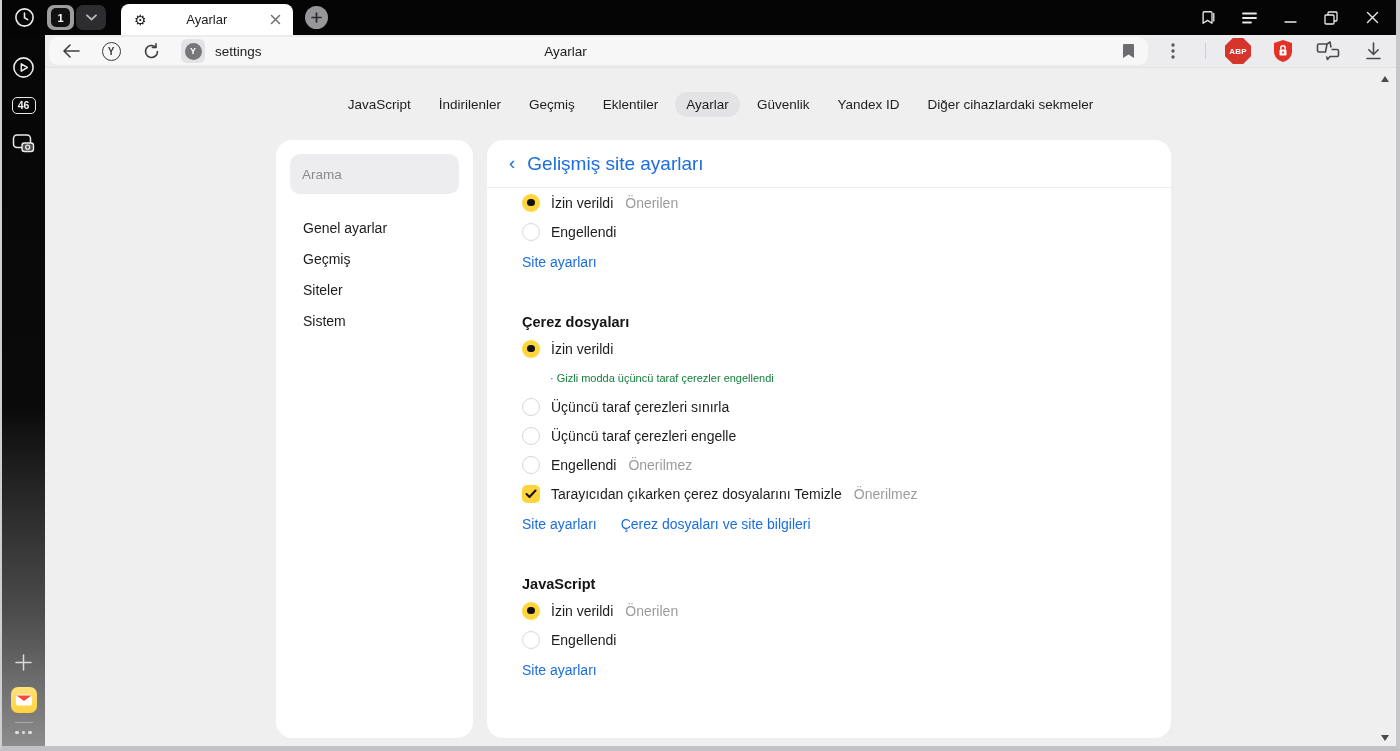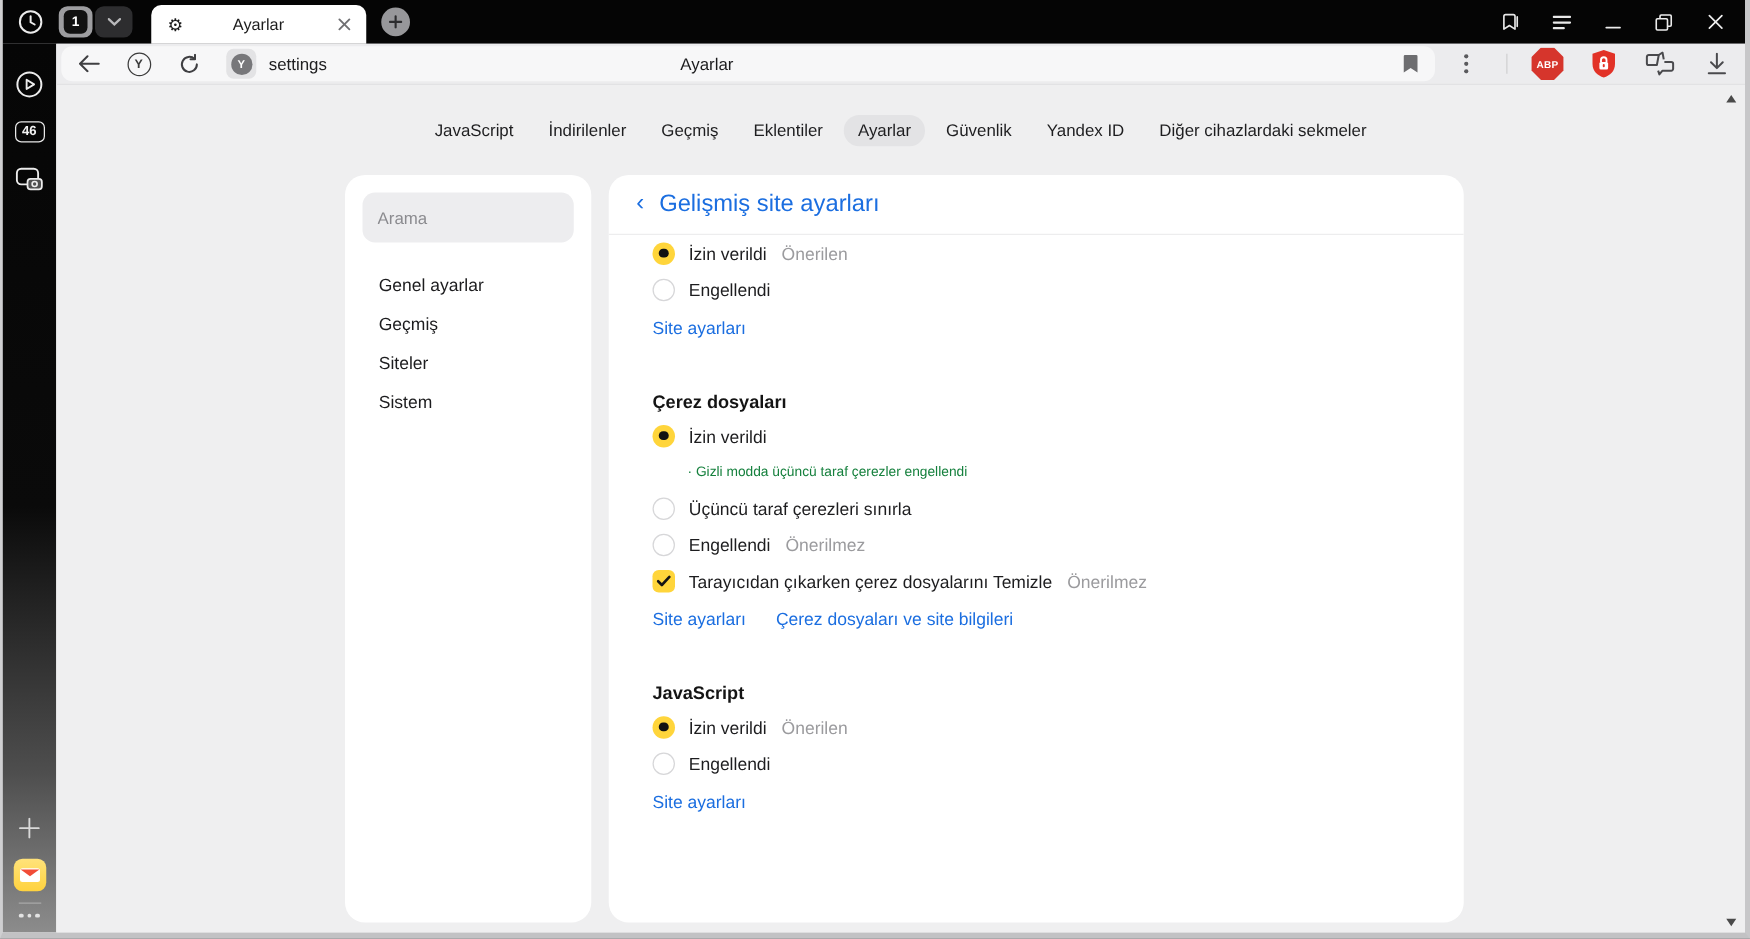--- a/index.html
+++ b/index.html
@@ -318,20 +318,24 @@
               <span class="radio checked"></span>
               <span class="opt-label">İzin verildi</span>
             </div>
             <div class="sub-note">· Gizli modda üçüncü taraf çerezler engellendi</div>
             <div class="opt-row">
               <span class="radio"></span>
               <span class="opt-label">Üçüncü taraf çerezleri sınırla</span>
             </div>
             <div class="opt-row">
               <span class="radio"></span>
+              <span class="opt-label">Üçüncü taraf çerezleri engelle</span>
+            </div>
+            <div class="opt-row">
+              <span class="radio"></span>
               <span class="opt-label">Engellendi</span>
               <span class="opt-note">Önerilmez</span>
             </div>
             <div class="opt-row">
               <span class="checkbox">
                 <svg width="12" height="10" viewBox="0 0 12 10">
                     <path d="M1.5 5l3 3 6-6.5" fill="none" stroke="#141414" stroke-width="2.1" stroke-linecap="round" stroke-linejoin="round"></path>
                   </svg>
               </span>
               <span class="opt-label">Tarayıcıdan çıkarken çerez dosyalarını Temizle</span>

